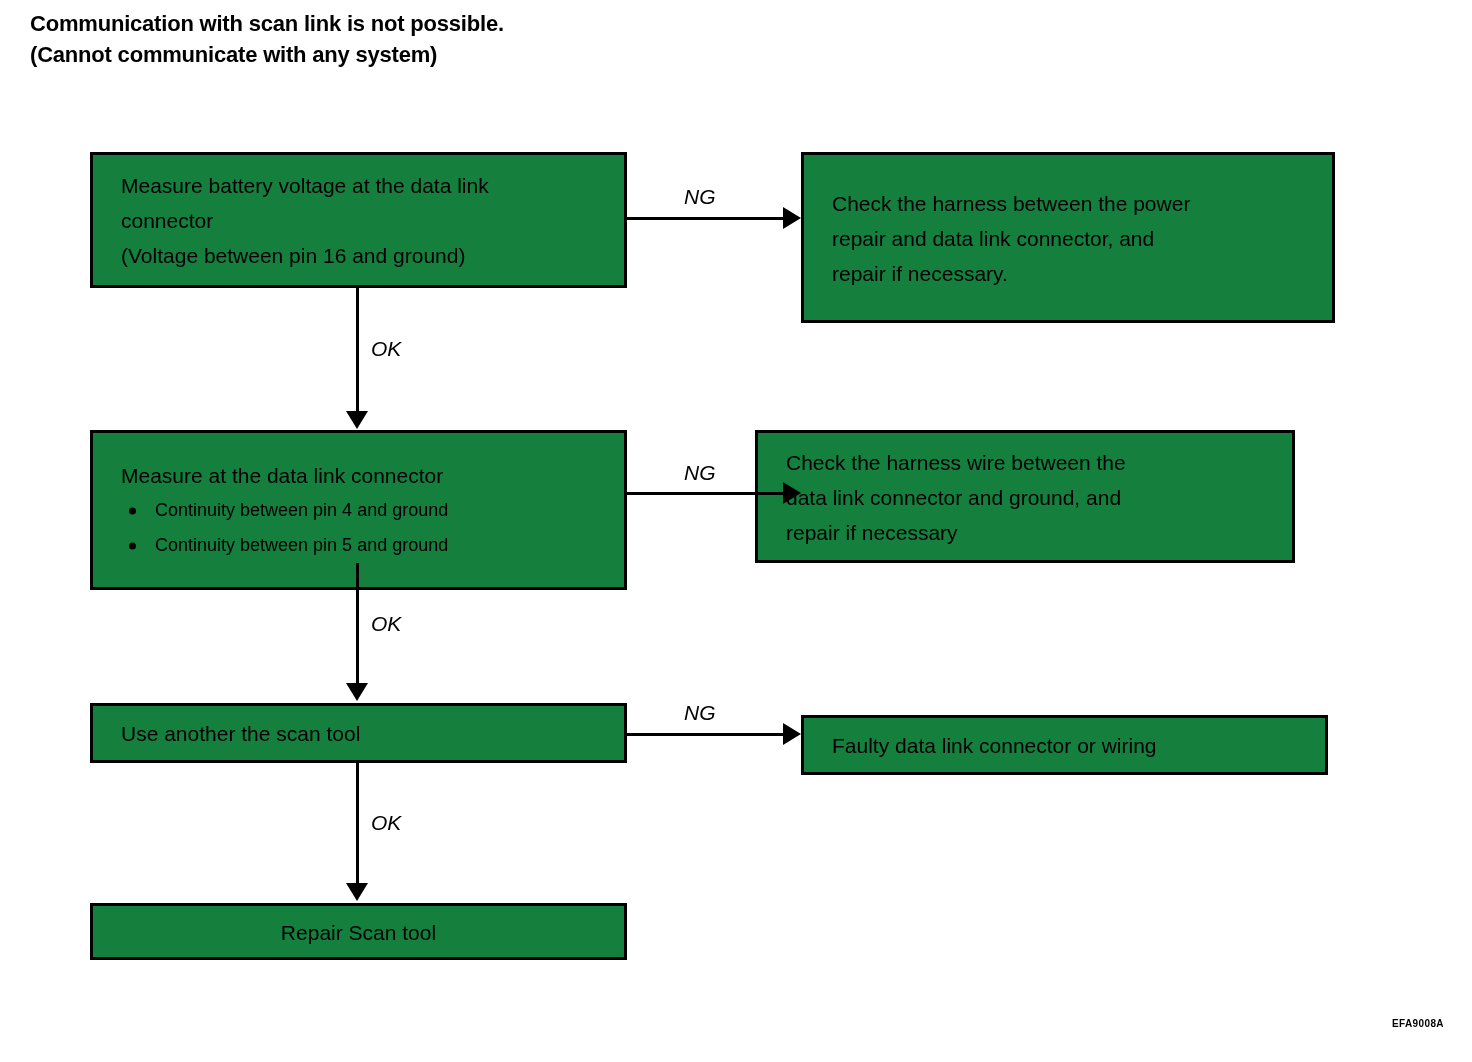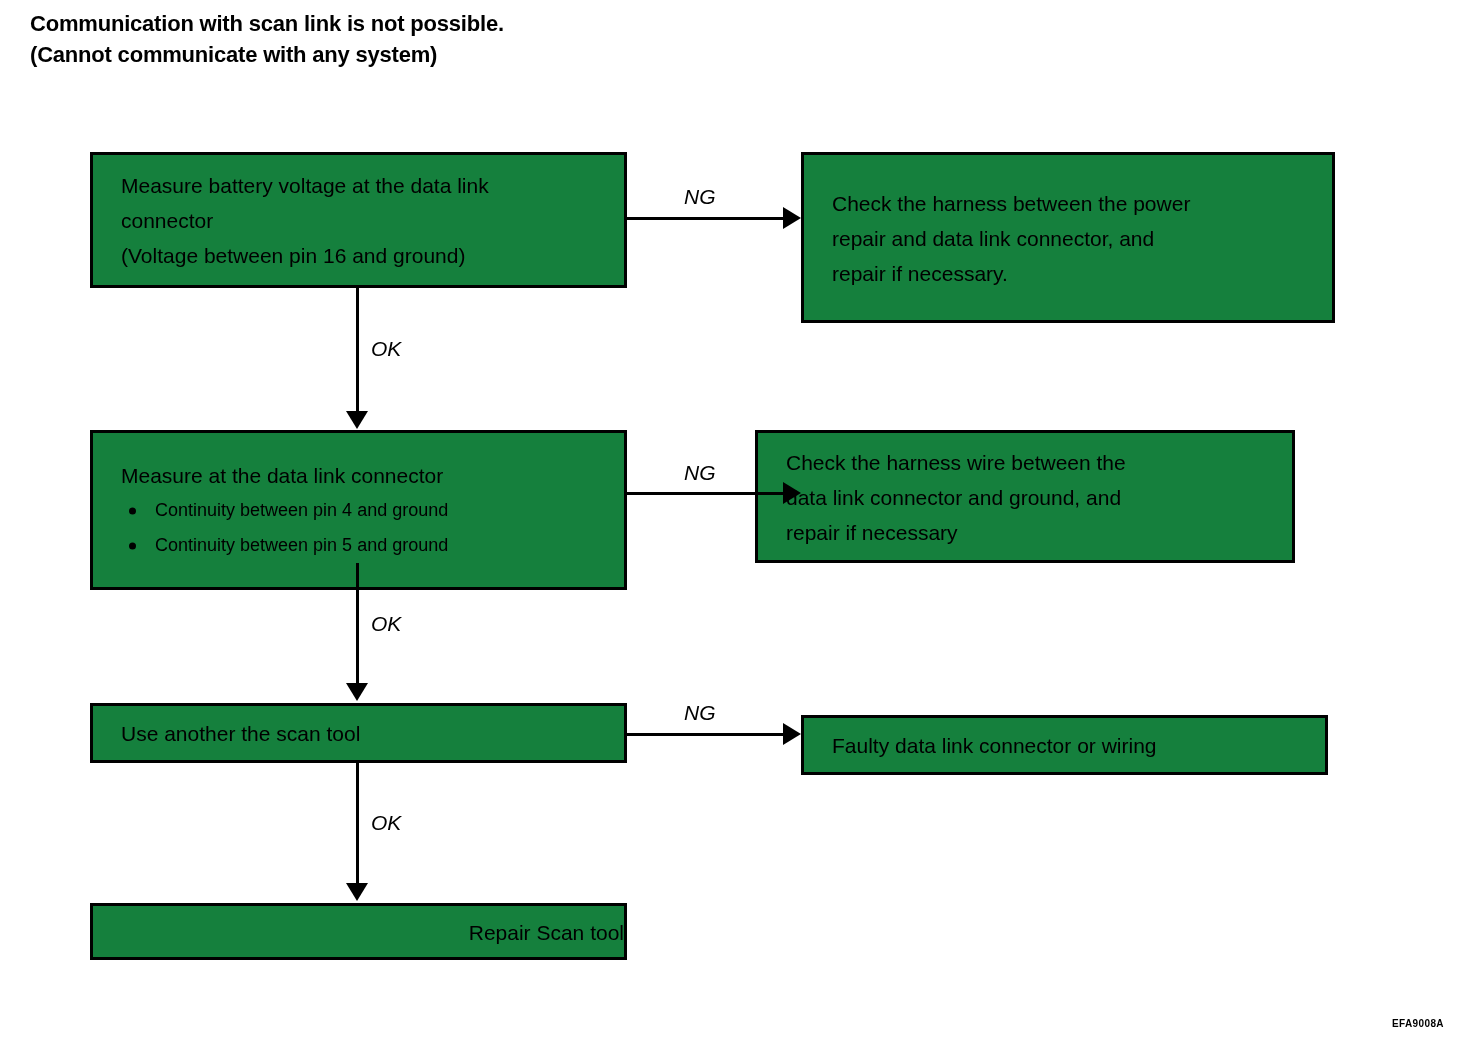--- a/index.html
+++ b/index.html
@@ -41,21 +41,21 @@
   .box-inner {
     position: absolute;
     left: 28px;
     right: 10px;
     top: 50%;
     transform: translateY(-50%);
   }
   .box-inner.centered {
     left: 0;
     right: 0;
-    text-align: right;
+    text-align: center;
   }
   .box-line {
     font-size: 21px;
     line-height: 35px;
     white-space: nowrap;
   }
   .bullet-line {
     font-size: 18px;
     line-height: 35px;
     white-space: nowrap;

